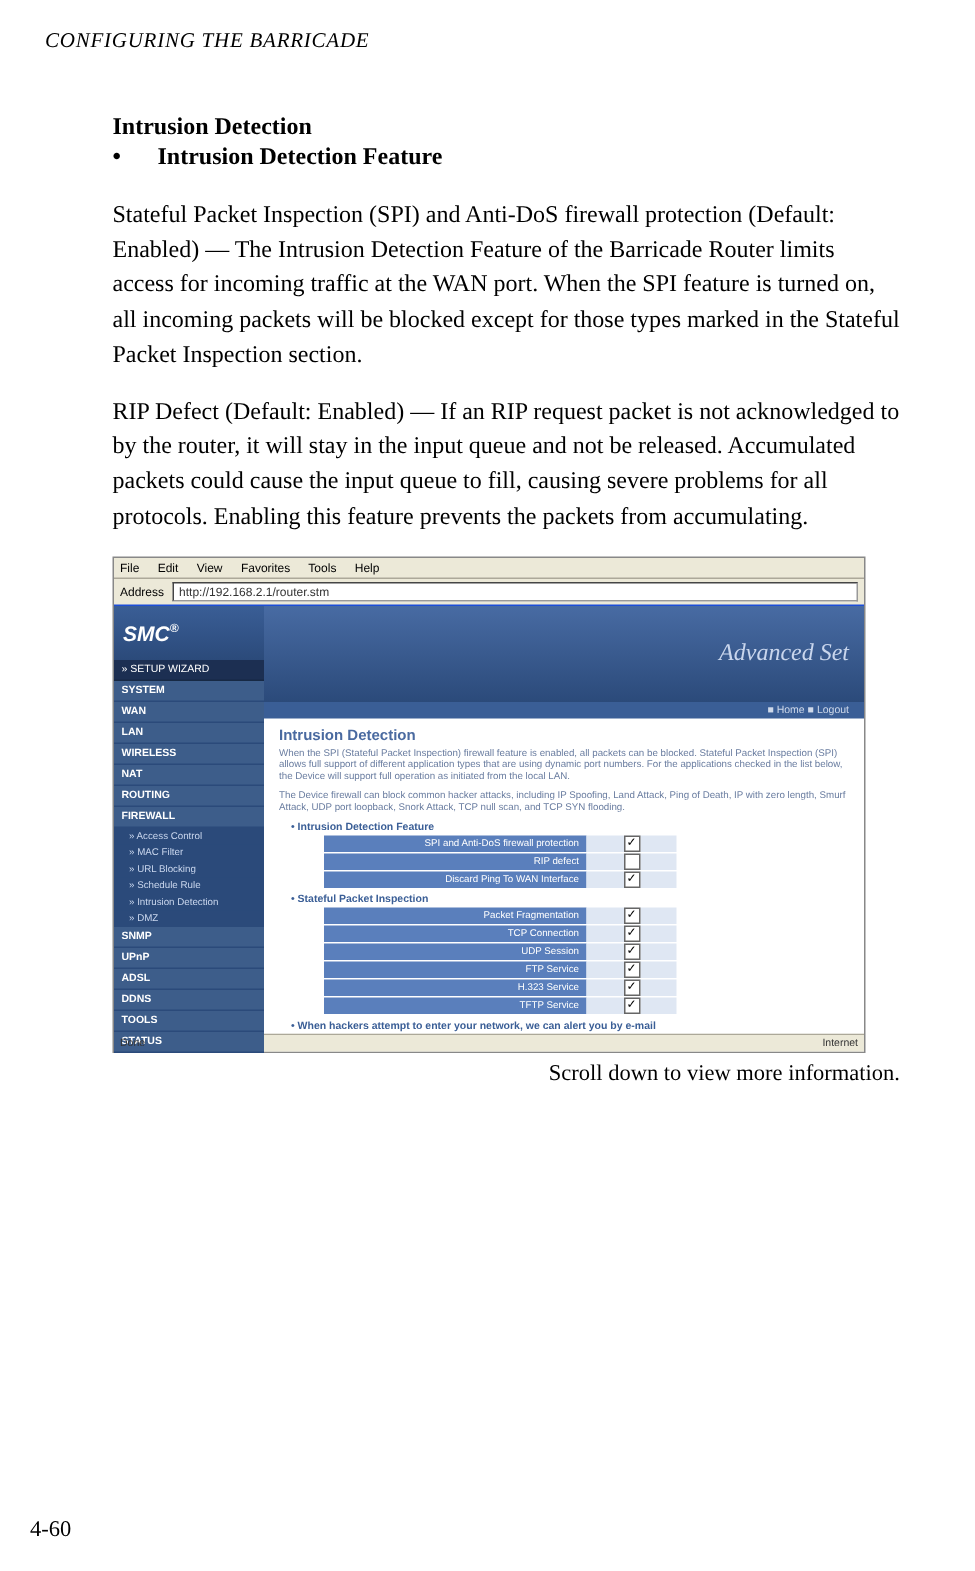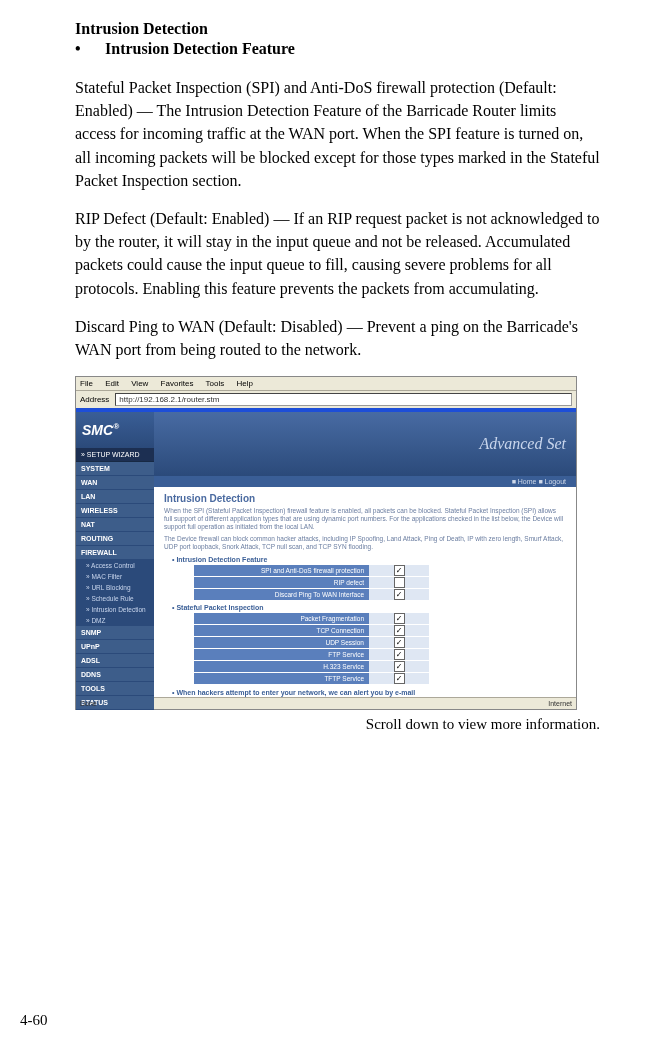--- a/index.html
+++ b/index.html
@@ -68,37 +68,37 @@
     padding: 2px 4px;
     color: #000;
     border-bottom: 1px solid #aca899;
   }
   .ie-menu span { margin-right: 10px; }
   .ie-addr {
     background: #ece9d8;
     padding: 2px 4px;
     display: flex;
     align-items: center;
-    border-bottom: 4px solid #1d4ed8;
+    border-bottom: 1px solid #1d4ed8;
   }
   .ie-addr .label { margin-right: 6px; }
   .ie-addr .field {
     flex: 1;
     background: #fff;
     border: 1px inset #999;
     padding: 1px 3px;
     font-size: 8px;
     color: #333;
   }
   .app-frame {
     display: flex;
     height: 285px;
   }
   .sidebar {
-    width: 78px;
+    width: 100px;
     background: #2b4a7a;
     color: #fff;
     font-size: 7px;
   }
   .sidebar .brand {
     background: linear-gradient(#3a5e96, #2b4a7a);
     padding: 10px 6px;
     font-weight: bold;
     font-style: italic;
     font-size: 14px;
@@ -224,30 +224,30 @@
   .caption {
     font-size: 15px;
     margin-top: 6px;
     text-align: right;
   }
 </style>
 </head>
 <body>
 
 <div class="page">
+  <div class="running-header">CONFIGURING THE BARRICADE</div>
 
   <div class="content">
     <div class="section-title">Intrusion Detection</div>
     <div class="subsection">
       <span class="bullet-mark">•</span><span>Intrusion Detection Feature</span>
     </div>
 
     <p class="body">Stateful Packet Inspection (SPI) and Anti-DoS firewall protection (Default: Enabled) — The Intrusion Detection Feature of the Barricade Router limits access for incoming traffic at the WAN port. When the SPI feature is turned on, all incoming packets will be blocked except for those types marked in the Stateful Packet Inspection section.</p>
     <p class="body">RIP Defect (Default: Enabled) — If an RIP request packet is not acknowledged to by the router, it will stay in the input queue and not be released. Accumulated packets could cause the input queue to fill, causing severe problems for all protocols. Enabling this feature prevents the packets from accumulating.</p>
-    <p class="body">Discard Ping to WAN (Default: Disabled) — Prevent a ping on the Barricade's WAN port from being routed to the network.</p>
 
     <div class="figure">
       <div class="ie-menu">
         <span>File</span>
         <span>Edit</span>
         <span>View</span>
         <span>Favorites</span>
         <span>Tools</span>
         <span>Help</span>
       </div>

